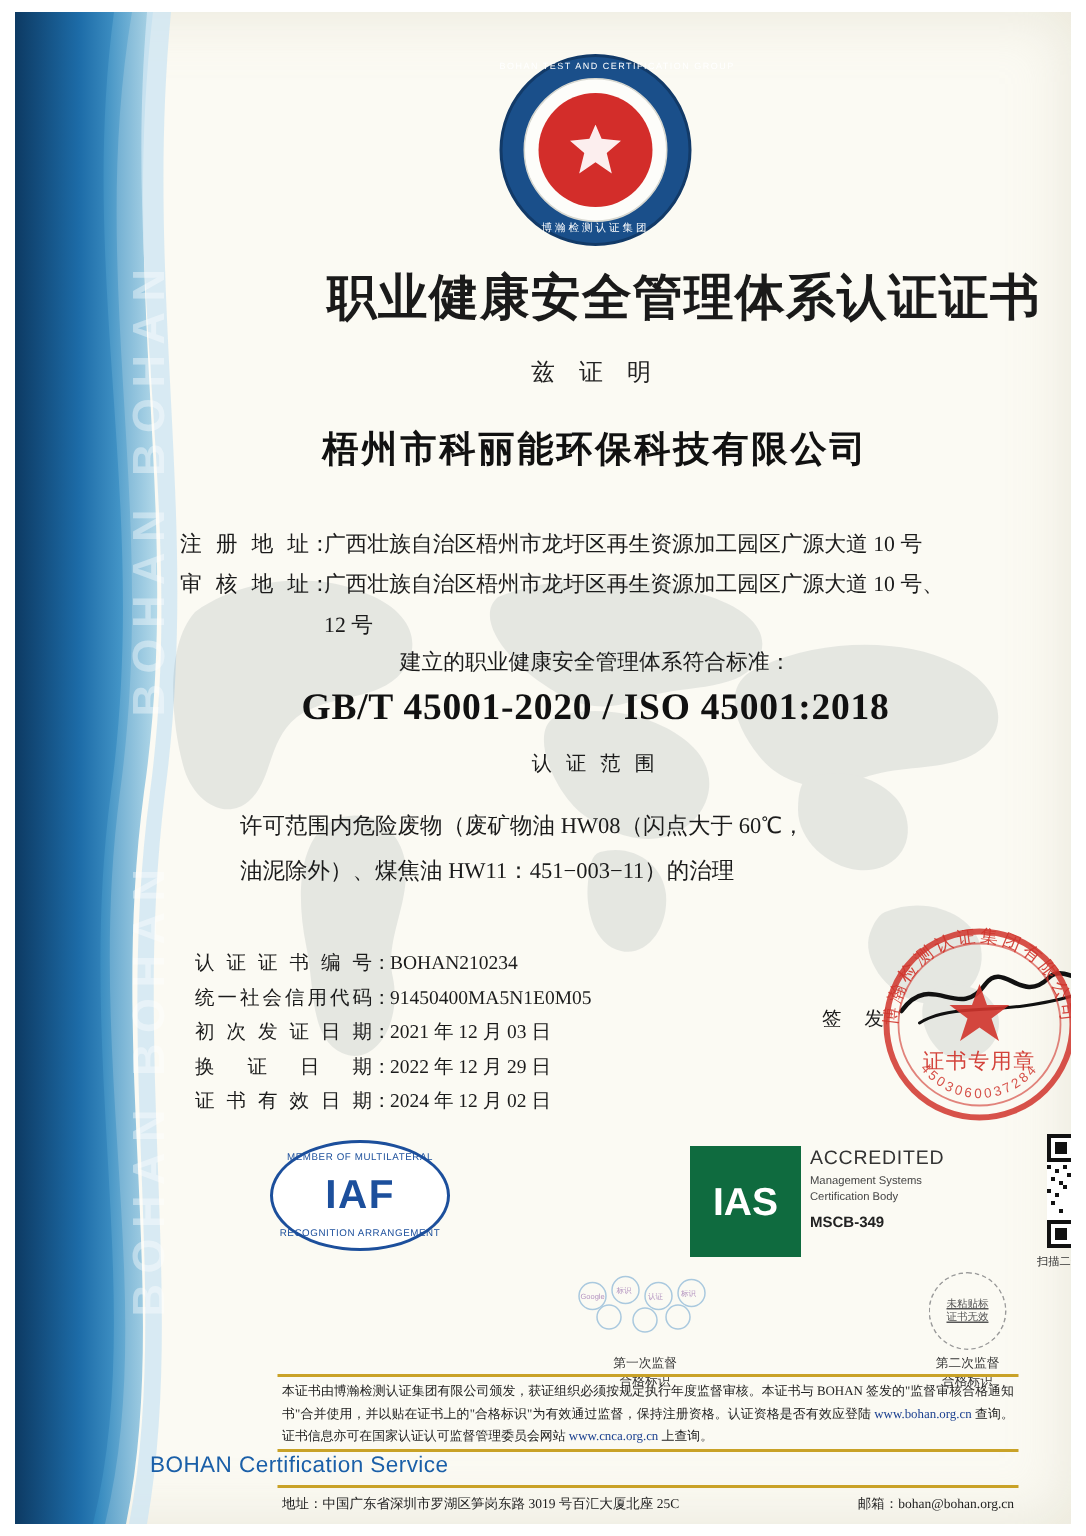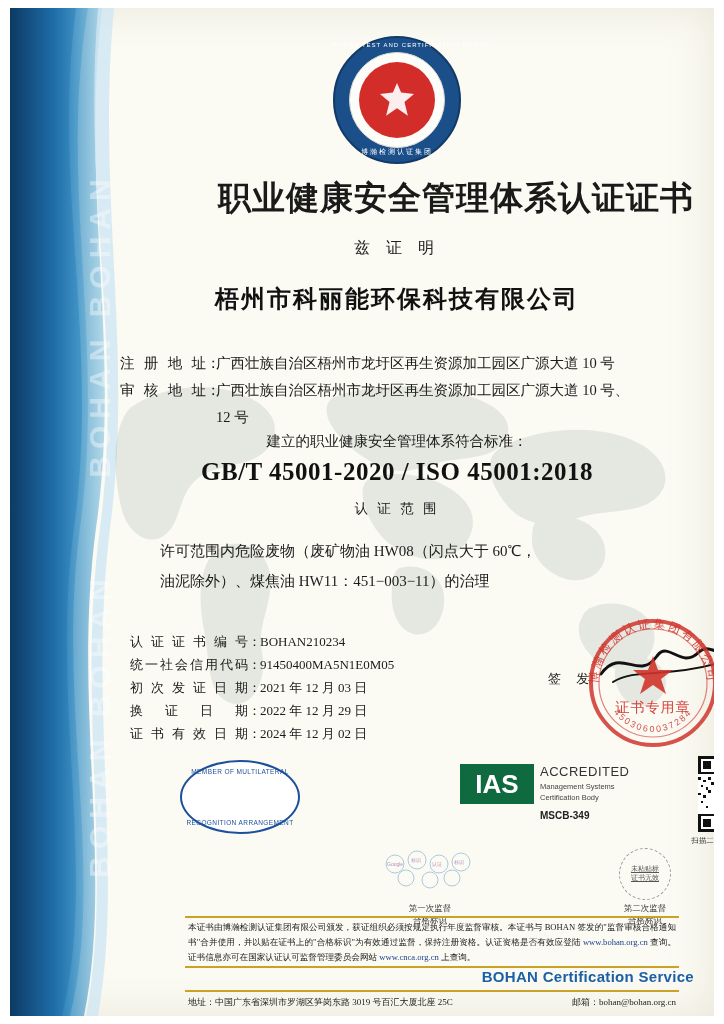--- a/index.html
+++ b/index.html
@@ -190,21 +190,21 @@
   .iaf .iaf-top, .iaf .iaf-bot {
     position:absolute; left:0; right:0; text-align:center;
     font-family:"Liberation Sans", sans-serif;
     font-size:6.5px; letter-spacing:.4px;
   }
   .iaf .iaf-top { top:6px; }
   .iaf .iaf-bot { bottom:6px; }
 
   .ias { position:absolute; left:300px; top:8px; width:190px; height:62px; }
   .ias-box {
-    position:absolute; left:0; top:0; width:74px; height:40px;
+    position:absolute; left:0; top:0; width:74px; height:74px;
     background:#0f6b3f; color:#fff;
     font-family:"Liberation Sans", sans-serif;
     font-size:26px; font-weight:bold;
     display:flex; align-items:center; justify-content:center;
   }
   .ias-right {
     position:absolute; left:80px; top:0; width:110px;
     font-family:"Liberation Sans", sans-serif; color:#1d1d1d;
   }
   .ias-acc { font-size:13px; letter-spacing:.5px; color:#333; }
@@ -239,23 +239,23 @@
     position:absolute; left:88px; right:18px; top:912px;
     font-size:8.6px; line-height:1.75; color:#222; text-align:justify;
   }
   .foot-link { color:#1a3f8f; }
   .foot-rule2 {
     position:absolute; left:85px; right:15px; top:958px; height:2px;
     background:#c9a227;
   }
   .foot-brand {
     position:absolute; left:0; right:0; top:960px;
-    text-align:right;
+    text-align:left;
     font-family:"Liberation Sans", sans-serif;
-    font-size:15px; font-weight:bold; color:#1a5fa8;
+    font-size:15px; font-weight:normal; color:#1a5fa8;
     letter-spacing:.3px;
   }
   .foot-rule3 {
     position:absolute; left:85px; right:15px; top:982px; height:1.5px;
     background:#c9a227;
   }
   .foot-bottom {
     position:absolute; left:88px; right:18px; top:988px;
     font-size:9px; color:#222;
     display:flex; justify-content:space-between;
@@ -394,20 +394,21 @@
           <g opacity=".9">
             <path d="M75,48 L80,62 L95,62 L83,71 L88,86 L75,77 L62,86 L67,71 L55,62 L70,62 Z" fill="#d0342c"></path>
           </g>
           <text x="75" y="104" text-anchor="middle" font-size="14" font-family="Liberation Sans, sans-serif" fill="#d0342c" letter-spacing="1" opacity=".92">证书专用章</text>
         </svg>
       </div>
 
       <div class="marks">
         <div class="iaf">
           <div class="iaf-top">MEMBER OF MULTILATERAL</div>
+          <div class="iaf-main">IAF</div>
           <div class="iaf-bot">RECOGNITION ARRANGEMENT</div>
         </div>
 
         <div class="ias">
           <div class="ias-box">IAS</div>
           <div class="ias-right">
             <div class="ias-acc">ACCREDITED</div>
             <div class="ias-sub" style="white-space:pre-line">Management Systems
 Certification Body</div>
             <div class="ias-ms">MSCB-349</div>

